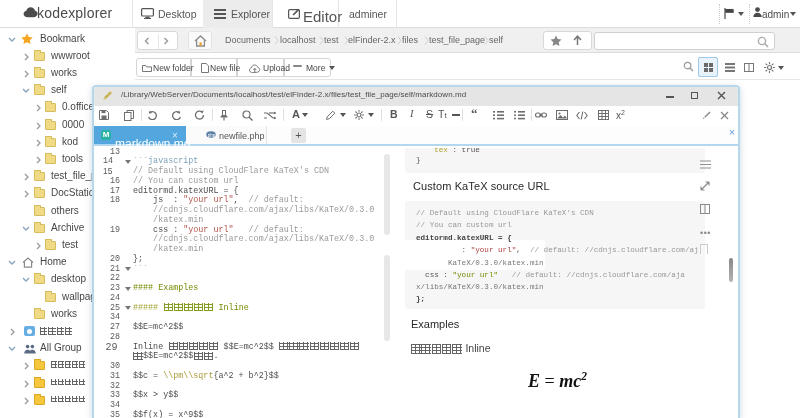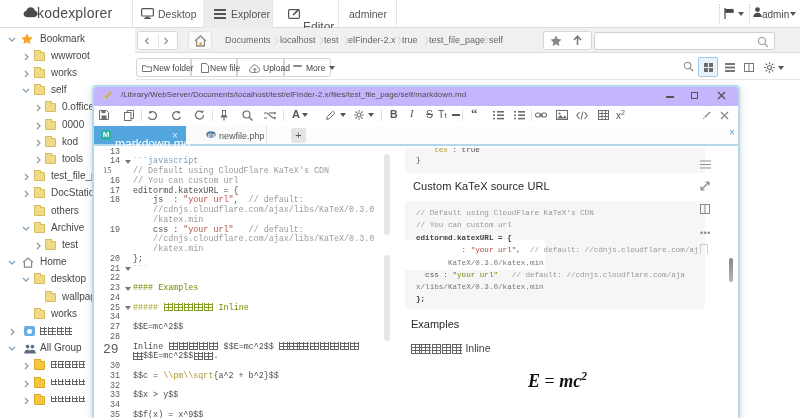--- a/index.html
+++ b/index.html
@@ -43,21 +43,21 @@
   <svg class="ab" style="left:214px;top:9px" width="12" height="10" viewBox="0 0 12 10">
         <rect x="0" y="0" width="12" height="2" fill="#555"></rect>
         <rect x="0" y="4" width="12" height="2" fill="#555"></rect>
         <rect x="0" y="8" width="12" height="2" fill="#555"></rect>
       </svg>
   <div class="ab" style="left:231px;top:8px;font-size:10.5px;color:#555">Explorer</div>
   <svg class="ab" style="left:288px;top:8px" width="12" height="11" viewBox="0 0 12 11">
         <rect x="0.6" y="1.6" width="10.8" height="8.8" rx="1.2" fill="none" stroke="#555" stroke-width="1.2"></rect>
         <path d="M4.5 6.5 10.2 0.8 11.4 2 5.7 7.6z" fill="#555"></path>
       </svg>
-  <div class="ab" style="left:303px;top:20px;font-size:12px;color:#555">Editor</div>
+  <div class="ab" style="left:303px;top:8px;font-size:15px;color:#555">Editor</div>
   <div class="ab" style="left:349px;top:8px;font-size:10.5px;color:#555">adminer</div>
   <div class="ab" style="left:719px;top:4px;height:20px;border-left:1px dotted #ccc"></div>
   <svg class="ab" style="left:724px;top:8px" width="11" height="11" viewBox="0 0 11 11">
         <path d="M1 0v11" stroke="#444" stroke-width="1.2"></path>
         <path d="M1.5 1h8l-2-.2 2 3.5h-8z" fill="#444"></path>
         <path d="M1.5 1.2h8.2v3.6h-8.2z" fill="#444"></path>
       </svg>
   <div class="caret ab" style="left:738px;top:12px;border-top-color:#555"></div>
   <div class="ab" style="left:749px;top:4px;height:20px;border-left:1px dotted #ccc"></div>
   <svg class="ab" style="left:753px;top:7px" width="9" height="10" viewBox="0 0 9 10">
@@ -81,21 +81,21 @@
   <div class="ab" style="left:53px;top:3px;width:24px;height:19px;background:#fafafa;border:1px solid #e2e2e2;border-radius:3px"></div>
   <svg class="ab" style="left:59px;top:7px" width="13" height="12" viewBox="0 0 13 12">
         <path d="M1 6 6.5 1 12 6" fill="none" stroke="#8a8a8a" stroke-width="1.3"></path>
         <path d="M2.6 5.2V11h7.8V5.2" fill="none" stroke="#8a8a8a" stroke-width="1.3"></path>
         <rect x="5.4" y="7.4" width="2.4" height="3.6" fill="#e8a33d"></rect>
       </svg>
   <div class="ab" style="left:90px;top:7px;font-size:9px;color:#666">Documents</div>
   <div class="ab" style="left:145px;top:7px;font-size:9px;color:#666">localhost</div>
   <div class="ab" style="left:189px;top:7px;font-size:9px;color:#666">test</div>
   <div class="ab" style="left:213px;top:7px;font-size:9px;color:#666">elFinder-2.x</div>
-  <div class="ab" style="left:267px;top:7px;font-size:9px;color:#666">true</div>
+  <div class="ab" style="left:267px;top:7px;font-size:9px;color:#666">files</div>
   <div class="ab" style="left:294px;top:7px;font-size:9px;color:#666">test_file_page</div>
   <div class="ab" style="left:354px;top:7px;font-size:9px;color:#666">self</div>
   <svg class="ab" style="left:139px;top:8px" width="5" height="9" viewBox="0 0 5 9">
         <path d="M1 0.5l3 4-3 4" fill="none" stroke="#cfcfcf" stroke-width="1"></path>
       </svg>
       <svg class="ab" style="left:184px;top:8px" width="5" height="9" viewBox="0 0 5 9">
         <path d="M1 0.5l3 4-3 4" fill="none" stroke="#cfcfcf" stroke-width="1"></path>
       </svg>
       <svg class="ab" style="left:209px;top:8px" width="5" height="9" viewBox="0 0 5 9">
         <path d="M1 0.5l3 4-3 4" fill="none" stroke="#cfcfcf" stroke-width="1"></path>
@@ -280,21 +280,21 @@
 <div class="trow" style="left:51px;top:350.5px;line-height:0"><span class="cj" style="width:5.8px;height:6.8px;margin-right:1.2px"></span><span class="cj" style="width:5.8px;height:6.8px;margin-right:1.2px"></span><span class="cj" style="width:5.8px;height:6.8px;margin-right:1.2px"></span><span class="cj" style="width:5.8px;height:6.8px;margin-right:1.2px"></span><span class="cj" style="width:5.8px;height:6.8px;margin-right:1.2px"></span></div>
 <svg class="ab" style="left:24px;top:368.7px" width="5" height="8" viewBox="0 0 5 8">
         <path d="M1 1l3 3-3 3" fill="none" stroke="#9a9a9a" stroke-width="1.3"></path>
       </svg>
 <div class="fold fold2" style="left:34px;top:367.7px"></div>
 <div class="trow" style="left:51px;top:367.7px;line-height:0"><span class="cj" style="width:5.8px;height:6.8px;margin-right:1.2px"></span><span class="cj" style="width:5.8px;height:6.8px;margin-right:1.2px"></span><span class="cj" style="width:5.8px;height:6.8px;margin-right:1.2px"></span><span class="cj" style="width:5.8px;height:6.8px;margin-right:1.2px"></span><span class="cj" style="width:5.8px;height:6.8px;margin-right:1.2px"></span></div>
 </div>
 
 <div id="win" class="ab" style="left:92px;top:85px;width:648px;height:333px;background:#fff;border:2px solid #b7d8ea;border-radius:4px 4px 0 0;box-shadow:0 2px 7px rgba(80,110,140,.28)">
 
-  <div class="ab" style="left:0;top:0;width:644px;height:19px;background:#c4b5fd;border-radius:3px 3px 0 0">
+  <div class="ab" style="left:0;top:0;width:644px;height:19px;background:#e5e5e5;border-radius:3px 3px 0 0">
     <svg class="ab" style="left:8px;top:3px" width="11" height="12" viewBox="0 0 11 12">
           <path d="M8.2 1.2 10 3 4 9l-2.4.6L2.2 7z" fill="#c9b458"></path>
           <path d="M2.2 7 1.4 9.8 4 9z" fill="#e0d090"></path>
         </svg>
     <div class="ab" style="left:27px;top:3px;font-size:8px;color:#4a4a4a;letter-spacing:.05px;white-space:nowrap">/Library/WebServer/Documents/localhost/test/elFinder-2.x/files/test_file_page/self/markdown.md</div>
     <div class="ab" style="left:572px;top:9px;width:8px;height:1.6px;background:#555"></div>
     <div class="ab" style="left:597px;top:5px;width:7px;height:7px;border:1.2px solid #555"></div>
     <svg class="ab" style="left:623px;top:4px" width="9" height="9" viewBox="0 0 9 9">
           <path d="M1 1l7 7M8 1 1 8" stroke="#555" stroke-width="1.4"></path>
         </svg>
@@ -414,24 +414,24 @@
             <text x="5.5" y="5.8" font-size="4.5" fill="#fff" text-anchor="middle" font-family="Liberation Sans">php</text>
           </svg>
       <div class="ab" style="left:33px;top:4.5px;font-size:9px;color:#555">newfile.php</div>
     </div>
     <div class="ab" style="left:197px;top:2px;width:15px;height:15px;background:#e4e4e4;border-radius:2px;text-align:center;line-height:14px;font-size:11px;color:#555">+</div>
         <div class="ab" style="left:635px;top:1px;font-size:10px;color:#5b9bd5">×</div>
   </div>
 
   <div id="content" class="ab" style="left:0;top:61px;width:644px;height:272px;background:#fff;overflow:hidden">
 <div class="ab" style="left:9px;top:-1.5px;width:17px;text-align:right;font-family:'Liberation Mono',monospace;font-size:8.4px;color:#5a5a5a">13</div>
-<div class="ab" style="left:9px;top:8.2px;width:17px;text-align:right;font-family:'Liberation Mono',monospace;font-size:8.4px;color:#5a5a5a">14</div>
+<div class="ab" style="left:9px;top:8.2px;width:17px;text-align:left;font-family:'Liberation Mono',monospace;font-size:8.4px;color:#5a5a5a">14</div>
 <div class="ab" style="left:31px;top:11.9px;width:0;height:0;border-left:3px solid transparent;border-right:3px solid transparent;border-top:4px solid #777"></div>
 <div class="ab" style="left:39px;top:8.2px;font-family:'Liberation Mono',monospace;font-size:8.4px;white-space:pre"><span style="color:#7da1b8">```javascript</span></div>
-<div class="ab" style="left:9px;top:18.0px;width:17px;text-align:left;font-family:Liberation Serif, serif;font-size:8.4px;color:#5a5a5a">15</div>
+<div class="ab" style="left:9px;top:18.0px;width:17px;text-align:left;font-family:Liberation Sans, sans-serif;font-size:8.4px;color:#5a5a5a">15</div>
 <div class="ab" style="left:39px;top:18.0px;font-family:'Liberation Mono',monospace;font-size:8.4px;white-space:pre"><span style="color:#9a9a98">// Default using CloudFlare KaTeX's CDN</span></div>
 <div class="ab" style="left:9px;top:27.7px;width:17px;text-align:right;font-family:'Liberation Mono',monospace;font-size:8.4px;color:#5a5a5a">16</div>
 <div class="ab" style="left:39px;top:27.7px;font-family:'Liberation Mono',monospace;font-size:8.4px;white-space:pre"><span style="color:#9a9a98">// You can custom url</span></div>
 <div class="ab" style="left:9px;top:37.5px;width:17px;text-align:right;font-family:'Liberation Mono',monospace;font-size:8.4px;color:#5a5a5a">17</div>
 <div class="ab" style="left:39px;top:37.5px;font-family:'Liberation Mono',monospace;font-size:8.4px;white-space:pre"><span style="color:#4d4d4c">editormd.katexURL = {</span></div>
 <div class="ab" style="left:9px;top:47.2px;width:17px;text-align:right;font-family:'Liberation Mono',monospace;font-size:8.4px;color:#5a5a5a">18</div>
 <div class="ab" style="left:39px;top:47.2px;font-family:'Liberation Mono',monospace;font-size:8.4px;white-space:pre"><span style="color:#4d4d4c">    js  : </span><span style="color:#b3574d">"your url"</span><span style="color:#4d4d4c">,  </span><span style="color:#9a9a98">// default:</span></div>
 <div class="ab" style="left:39px;top:57.0px;font-family:'Liberation Mono',monospace;font-size:8.4px;white-space:pre"><span style="color:#9a9a98">    //cdnjs.cloudflare.com/ajax/libs/KaTeX/0.3.0</span></div>
 <div class="ab" style="left:39px;top:66.7px;font-family:'Liberation Mono',monospace;font-size:8.4px;white-space:pre"><span style="color:#9a9a98">    /katex.min</span></div>
 <div class="ab" style="left:9px;top:76.5px;width:17px;text-align:right;font-family:'Liberation Mono',monospace;font-size:8.4px;color:#5a5a5a">19</div>
@@ -448,21 +448,21 @@
 <div class="ab" style="left:31px;top:138.7px;width:0;height:0;border-left:3px solid transparent;border-right:3px solid transparent;border-top:4px solid #777"></div>
 <div class="ab" style="left:39px;top:135.0px;font-family:'Liberation Mono',monospace;font-size:8.4px;white-space:pre"><span style="color:#718c00">#### Examples</span></div>
 <div class="ab" style="left:9px;top:144.7px;width:17px;text-align:right;font-family:'Liberation Mono',monospace;font-size:8.4px;color:#5a5a5a">24</div>
 <div class="ab" style="left:9px;top:154.5px;width:17px;text-align:right;font-family:'Liberation Mono',monospace;font-size:8.4px;color:#5a5a5a">25</div>
 <div class="ab" style="left:31px;top:158.2px;width:0;height:0;border-left:3px solid transparent;border-right:3px solid transparent;border-top:4px solid #777"></div>
 <div class="ab" style="left:39px;top:154.5px;font-family:'Liberation Mono',monospace;font-size:8.4px;white-space:pre"><span style="color:#a5a634">##### </span><span class="cj g" style="width:9.3px;height:8.1px;margin:0 0.4px"></span><span class="cj g" style="width:9.3px;height:8.1px;margin:0 0.4px"></span><span class="cj g" style="width:9.3px;height:8.1px;margin:0 0.4px"></span><span class="cj g" style="width:9.3px;height:8.1px;margin:0 0.4px"></span><span class="cj g" style="width:9.3px;height:8.1px;margin:0 0.4px"></span><span style="color:#718c00"> Inline</span></div>
 <div class="ab" style="left:9px;top:164.2px;width:17px;text-align:right;font-family:'Liberation Mono',monospace;font-size:8.4px;color:#5a5a5a">34</div>
 <div class="ab" style="left:9px;top:174.0px;width:17px;text-align:right;font-family:'Liberation Mono',monospace;font-size:8.4px;color:#5a5a5a">27</div>
 <div class="ab" style="left:39px;top:174.0px;font-family:'Liberation Mono',monospace;font-size:8.4px;white-space:pre"><span style="color:#4d4d4c">$$E=mc^2$$</span></div>
 <div class="ab" style="left:9px;top:183.7px;width:17px;text-align:right;font-family:'Liberation Mono',monospace;font-size:8.4px;color:#5a5a5a">28</div>
-<div class="ab" style="left:9px;top:193.5px;width:17px;text-align:left;font-family:'Liberation Mono',monospace;font-size:13px;color:#5a5a5a">29</div>
+<div class="ab" style="left:9px;top:193.5px;width:17px;text-align:center;font-family:'Liberation Mono',monospace;font-size:10px;color:#5a5a5a">29</div>
 <div class="ab" style="left:39px;top:193.5px;font-family:'Liberation Mono',monospace;font-size:8.4px;white-space:pre"><span style="color:#4d4d4c">Inline </span><span class="cj" style="width:9.3px;height:8.1px;margin:0 0.4px"></span><span class="cj" style="width:9.3px;height:8.1px;margin:0 0.4px"></span><span class="cj" style="width:9.3px;height:8.1px;margin:0 0.4px"></span><span class="cj" style="width:9.3px;height:8.1px;margin:0 0.4px"></span><span class="cj" style="width:9.3px;height:8.1px;margin:0 0.4px"></span><span style="color:#4d4d4c"> $$E=mc^2$$ </span><span class="cj" style="width:9.3px;height:8.1px;margin:0 0.4px"></span><span class="cj" style="width:9.3px;height:8.1px;margin:0 0.4px"></span><span class="cj" style="width:9.3px;height:8.1px;margin:0 0.4px"></span><span class="cj" style="width:9.3px;height:8.1px;margin:0 0.4px"></span><span class="cj" style="width:9.3px;height:8.1px;margin:0 0.4px"></span><span class="cj" style="width:9.3px;height:8.1px;margin:0 0.4px"></span><span class="cj" style="width:9.3px;height:8.1px;margin:0 0.4px"></span><span class="cj" style="width:9.3px;height:8.1px;margin:0 0.4px"></span></div>
 <div class="ab" style="left:39px;top:203.2px;font-family:'Liberation Mono',monospace;font-size:8.4px;white-space:pre"><span class="cj" style="width:9.3px;height:8.1px;margin:0 0.4px"></span><span style="color:#4d4d4c">$$E=mc^2$$</span><span class="cj" style="width:9.3px;height:8.1px;margin:0 0.4px"></span><span class="cj" style="width:9.3px;height:8.1px;margin:0 0.4px"></span><span style="color:#4d4d4c">.</span></div>
 <div class="ab" style="left:9px;top:213.0px;width:17px;text-align:right;font-family:'Liberation Mono',monospace;font-size:8.4px;color:#5a5a5a">30</div>
 <div class="ab" style="left:9px;top:222.7px;width:17px;text-align:right;font-family:'Liberation Mono',monospace;font-size:8.4px;color:#5a5a5a">31</div>
 <div class="ab" style="left:39px;top:222.7px;font-family:'Liberation Mono',monospace;font-size:8.4px;white-space:pre"><span style="color:#4d4d4c">$$c = </span><span style="color:#ab9a3a">\\pm\\sqrt</span><span style="color:#4d4d4c">{a^2 + b^2}$$</span></div>
 <div class="ab" style="left:9px;top:232.5px;width:17px;text-align:right;font-family:'Liberation Mono',monospace;font-size:8.4px;color:#5a5a5a">32</div>
 <div class="ab" style="left:9px;top:242.2px;width:17px;text-align:right;font-family:'Liberation Mono',monospace;font-size:8.4px;color:#5a5a5a">33</div>
 <div class="ab" style="left:39px;top:242.2px;font-family:'Liberation Mono',monospace;font-size:8.4px;white-space:pre"><span style="color:#4d4d4c">$$x &gt; y$$</span></div>
 <div class="ab" style="left:9px;top:252.0px;width:17px;text-align:right;font-family:'Liberation Mono',monospace;font-size:8.4px;color:#5a5a5a">34</div>
 <div class="ab" style="left:9px;top:261.7px;width:17px;text-align:right;font-family:'Liberation Mono',monospace;font-size:8.4px;color:#5a5a5a">35</div>

